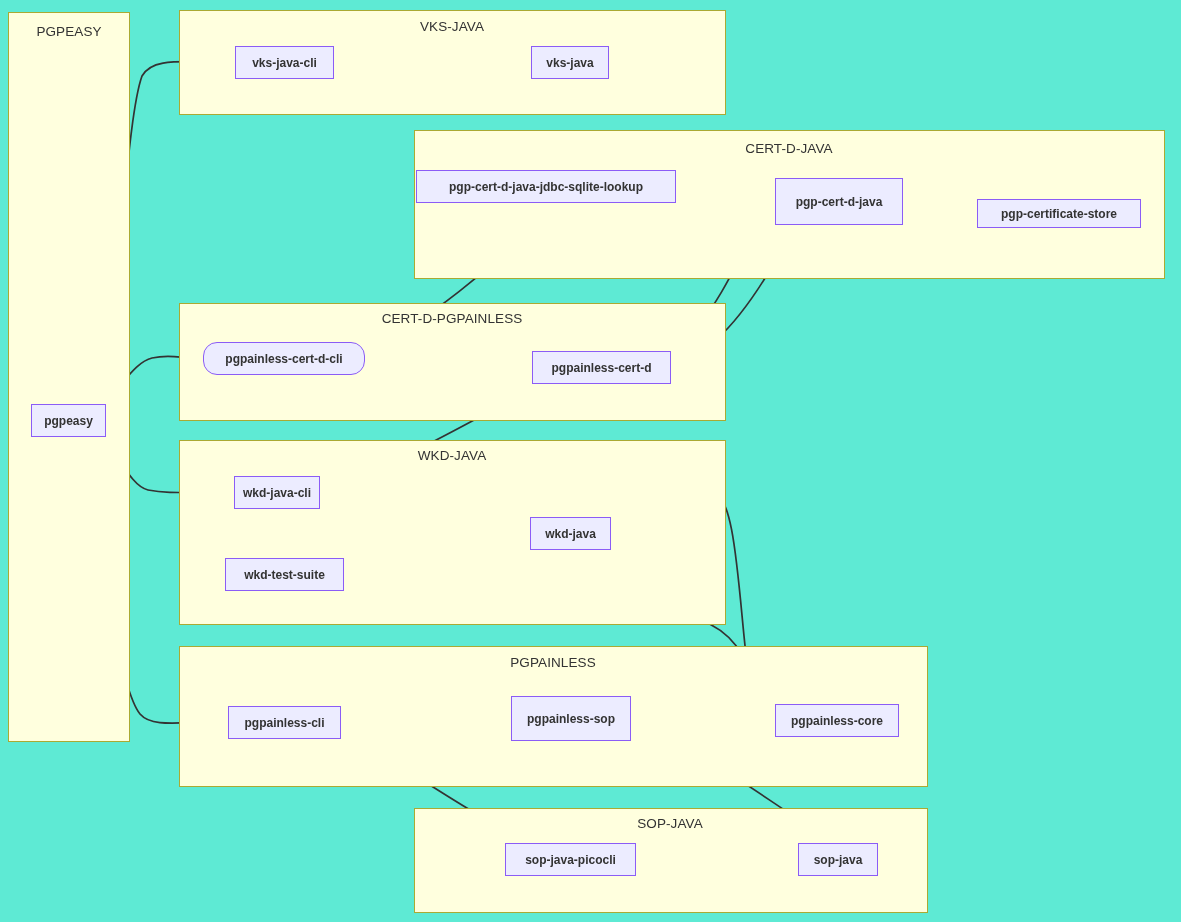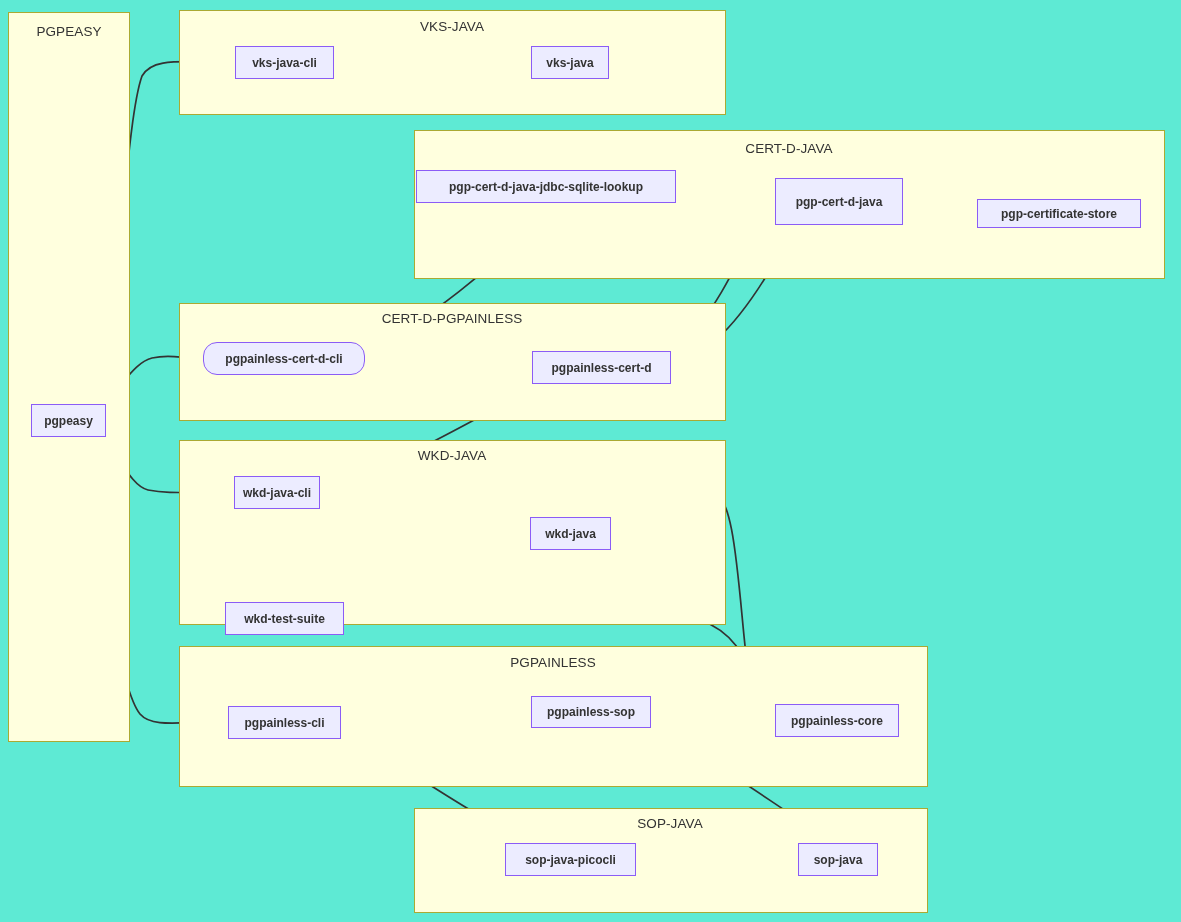--- a/index.html
+++ b/index.html
@@ -85,21 +85,21 @@
       <div class="node" style="left: 31px; top: 404px; width: 75px; height: 33px;">pgpeasy</div>
       <div class="node" style="left: 235px; top: 46px; width: 99px; height: 33px;">vks-java-cli</div>
       <div class="node" style="left: 531px; top: 46px; width: 78px; height: 33px;">vks-java</div>
       <div class="node" style="left: 416px; top: 170px; width: 260px; height: 33px;">pgp-cert-d-java-jdbc-sqlite-lookup</div>
       <div class="node" style="left: 775px; top: 178px; width: 128px; height: 47px;">pgp-cert-d-java</div>
       <div class="node" style="left: 977px; top: 199px; width: 164px; height: 29px;">pgp-certificate-store</div>
       <div class="node" style="left: 203px; top: 342px; width: 162px; height: 33px; border-radius: 14px;">pgpainless-cert-d-cli</div>
       <div class="node" style="left: 501px; top: 351px; width: 139px; height: 33px; margin-left: 31px;">pgpainless-cert-d</div>
       <div class="node" style="left: 234px; top: 476px; width: 86px; height: 33px;">wkd-java-cli</div>
       <div class="node" style="left: 530px; top: 517px; width: 81px; height: 33px;">wkd-java</div>
-      <div class="node" style="left: 225px; top: 558px; width: 119px; height: 33px; margin-top: 44px;">wkd-test-suite</div>
+      <div class="node" style="left: 225px; top: 558px; width: 119px; height: 33px;">wkd-test-suite</div>
       <div class="node" style="left: 228px; top: 706px; width: 113px; height: 33px;">pgpainless-cli</div>
-      <div class="node" style="left: 511px; top: 696px; width: 120px; height: 32px; margin-left: 20px;">pgpainless-sop</div>
+      <div class="node" style="left: 511px; top: 696px; width: 120px; height: 45px;">pgpainless-sop</div>
       <div class="node" style="left: 775px; top: 704px; width: 124px; height: 33px;">pgpainless-core</div>
       <div class="node" style="left: 505px; top: 843px; width: 131px; height: 33px;">sop-java-picocli</div>
       <div class="node" style="left: 798px; top: 843px; width: 80px; height: 33px;">sop-java</div>
     </div>
 
 </div>
 
 </body></html>

